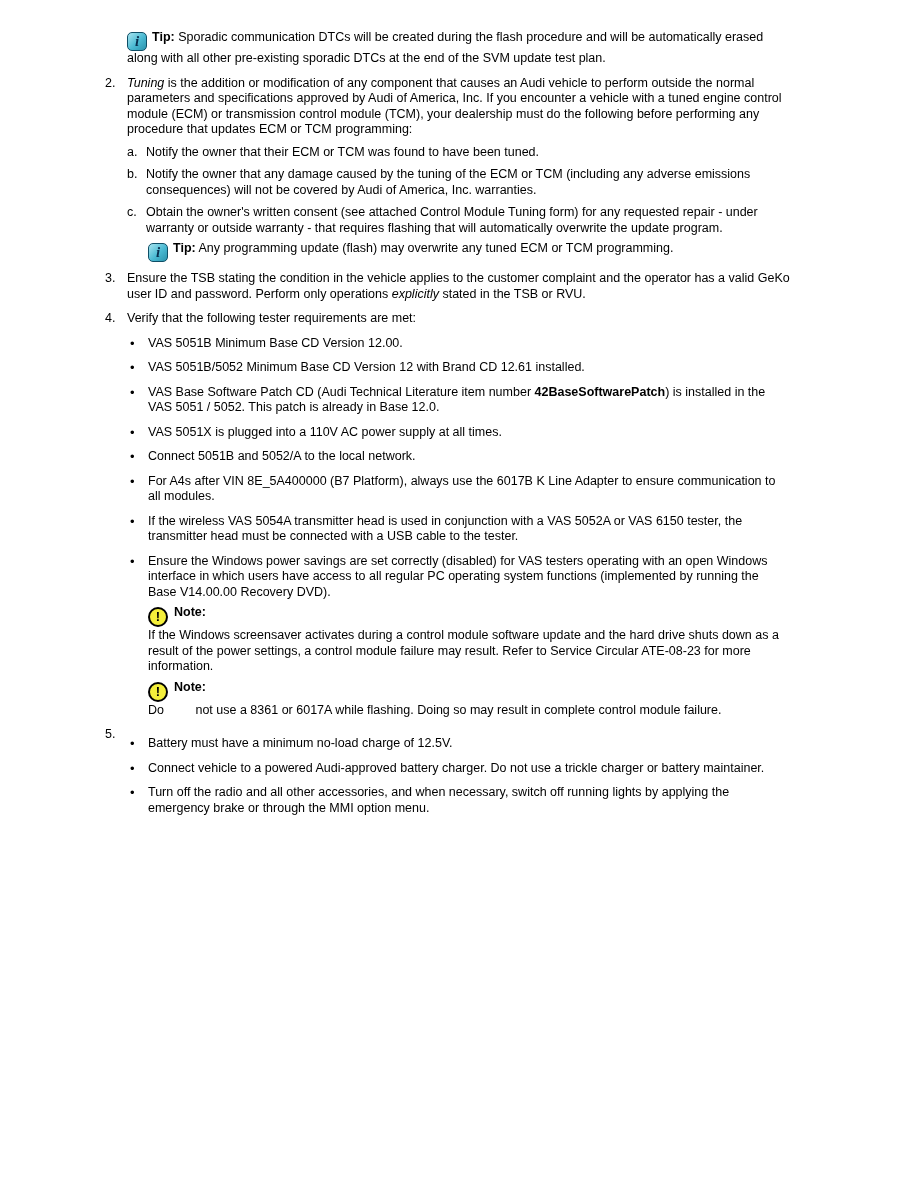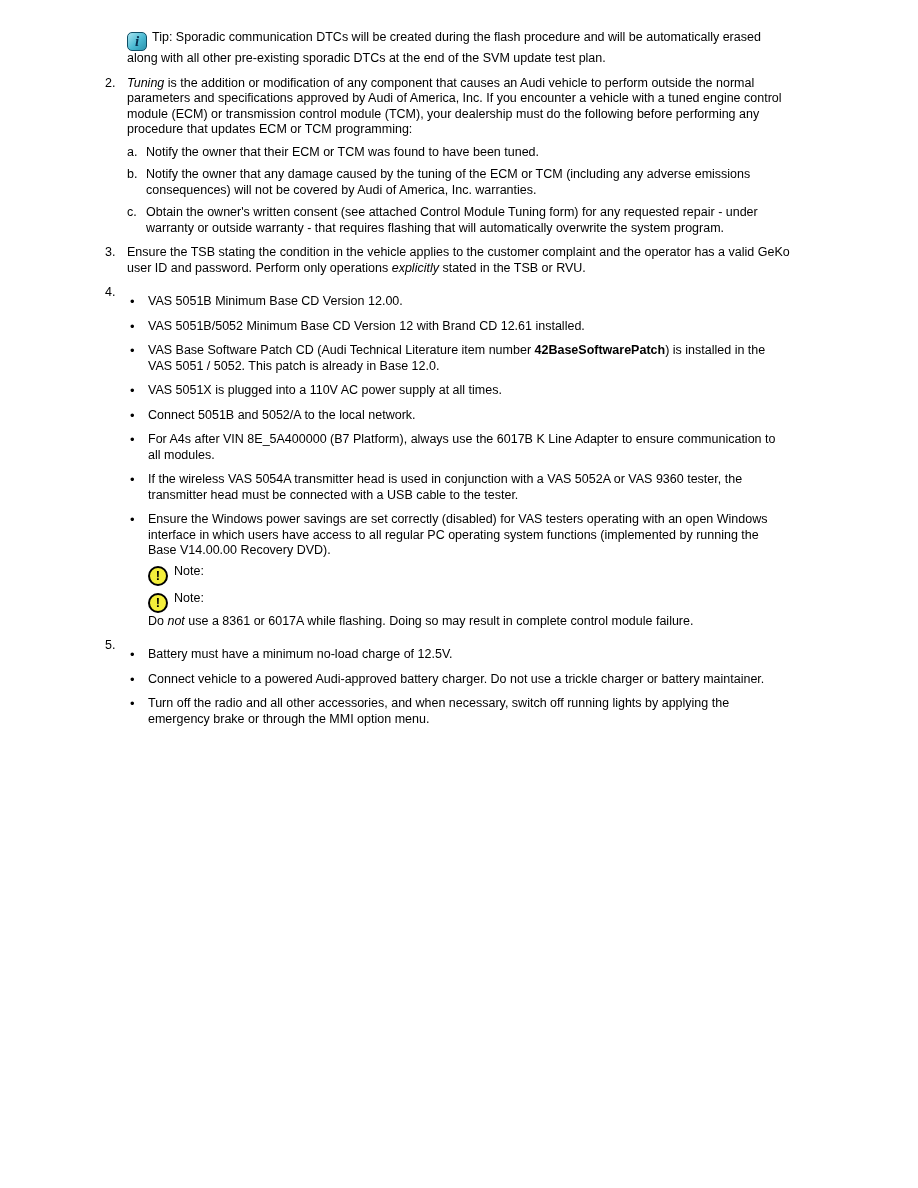--- a/index.html
+++ b/index.html
@@ -49,21 +49,21 @@
   .sub   { display: flex; margin-top: 7px; }
   .snum  { flex: 0 0 19px; width: 19px; }
   .subbody { flex: 1; min-width: 0; }
 
   .bullet { display: flex; margin-top: 9px; }
   .bdot   { flex: 0 0 21px; width: 21px; padding-left: 3px; font-size: 13px; }
   .bbody  { flex: 1; min-width: 0; }
 
   .inset { margin-left: 21px; margin-top: 5px; }
   .note-block .note-text { margin-top: 1px; }
-  .lbl { font-weight: normal; }
+  .lbl { font-weight: bold; }
 </style>
 </head>
 <body>
 
 <div class="doc">
 
   <div class="intro-tip">
     <p class="para"><span class="tip-icon"><span class="tip-glyph">i</span></span><b class="lbl">Tip:</b>
       <span><span>Sporadic communication DTCs will be created during the flash procedure and will be automatically erased along with all other pre-existing sporadic DTCs at the end of the SVM update test plan.</span></span></p>
   </div>
@@ -78,36 +78,41 @@
         <p class="para subbody"><span>Notify the owner that their ECM or TCM was found to have been tuned.</span></p>
       </div>
 
       <div class="sub">
         <span class="snum">b.</span>
         <p class="para subbody"><span>Notify the owner that any damage caused by the tuning of the ECM or TCM (including any adverse emissions consequences) will not be covered by Audi of America, Inc. warranties.</span></p>
       </div>
 
       <div class="sub">
         <span class="snum">c.</span>
-        <p class="para subbody"><span>Obtain the owner's written consent (see attached Control Module Tuning form) for any requested repair - under warranty </span><span style="">or</span><span> outside warranty - that requires flashing that will automatically overwrite the system </span><span style="">program.</span></p>
+        <p class="para subbody"><span>Obtain the owner's written consent (see attached Control Module Tuning form) for any requested repair - under warranty </span><span style="">or</span><span> outside warranty - that requires flashing that will automatically overwrite the update </span><span style="">program.</span></p>
       </div>
 
+      <div class="inset">
+        <p class="para"><span class="tip-icon"><span class="tip-glyph">i</span></span><b class="lbl">Tip:</b>
+          <span><span>Any programming update (flash) may overwrite any tuned ECM or TCM programming.</span></span></p>
+      </div>
     </div>
   </div>
 
   <div class="nitem">
     <span class="nnum">3.</span>
     <div class="nbody">
       <p class="para"><span>Ensure the TSB stating the condition in the vehicle applies to the customer complaint and the operator has a valid GeKo user ID and password. Perform only operations </span><span style="font-style: italic;">explicitly</span><span> stated in the TSB or RVU.</span></p>
     </div>
   </div>
 
   <div class="nitem">
     <span class="nnum">4.</span>
     <div class="nbody">
+      <p class="para"><span>Verify that the following tester requirements are met:</span></p>
 
       <div class="bullet">
         <span class="bdot">•</span>
         <p class="para bbody"><span>VAS 5051B Minimum Base CD Version 12.00.</span></p>
       </div>
       <div class="bullet">
         <span class="bdot">•</span>
         <p class="para bbody"><span>VAS 5051B/5052 Minimum Base CD Version 12 with Brand CD 12.61 installed.</span></p>
       </div>
       <div class="bullet">
@@ -121,34 +126,35 @@
       <div class="bullet">
         <span class="bdot">•</span>
         <p class="para bbody"><span>Connect 5051B and 5052/A to the local network.</span></p>
       </div>
       <div class="bullet">
         <span class="bdot">•</span>
         <p class="para bbody"><span>For A4s after VIN 8E_5A400000 (B7 Platform), always use the 6017B K Line Adapter to ensure communication to all modules.</span></p>
       </div>
       <div class="bullet">
         <span class="bdot">•</span>
-        <p class="para bbody"><span>If the wireless VAS 5054A transmitter head is used in conjunction with a VAS 5052A or VAS 9360 tester, the transmitter head must be connected with a USB cable to the tester.</span></p>
+        <p class="para bbody"><span>If the wireless VAS 5054A transmitter head is used in conjunction with a VAS 5052A or VAS 6150 tester, the transmitter head must be connected with a USB cable to the tester.</span></p>
       </div>
       <div class="bullet">
         <span class="bdot">•</span>
         <p class="para bbody"><span>Ensure the Windows power savings are set correctly (disabled) for VAS testers operating with an open Windows interface in which users have access to all regular PC operating system functions (implemented by running the Base V14.00.00 Recovery DVD).</span></p>
       </div>
 
       <div class="inset note-block">
         <p class="para"><span class="note-icon"><span class="note-glyph">!</span></span><b class="lbl">Note:</b></p>
+        <p class="para note-text"><span>If the Windows screensaver activates during a control module software update and the hard drive shuts down as a result of the power settings, a control module failure may result. Refer to Service Circular ATE-08-23 for more information.</span></p>
       </div>
 
       <div class="inset note-block">
         <p class="para"><span class="note-icon"><span class="note-glyph">!</span></span><b class="lbl">Note:</b></p>
-        <p class="para note-text"><span>Do </span><span style="font-style: italic;">not</span><span> use a 8361 or 6017A while flashing. Doing so may result in complete control module failure.</span></p>
+        <p class="para note-text"><span>Do </span><span style=" margin-left: 28px;">not</span><span> use a 8361 or 6017A while flashing. Doing so may result in complete control module failure.</span></p>
       </div>
     </div>
   </div>
 
   <div class="nitem">
     <span class="nnum">5.</span>
     <div class="nbody">
 
       <div class="bullet">
         <span class="bdot">•</span>

